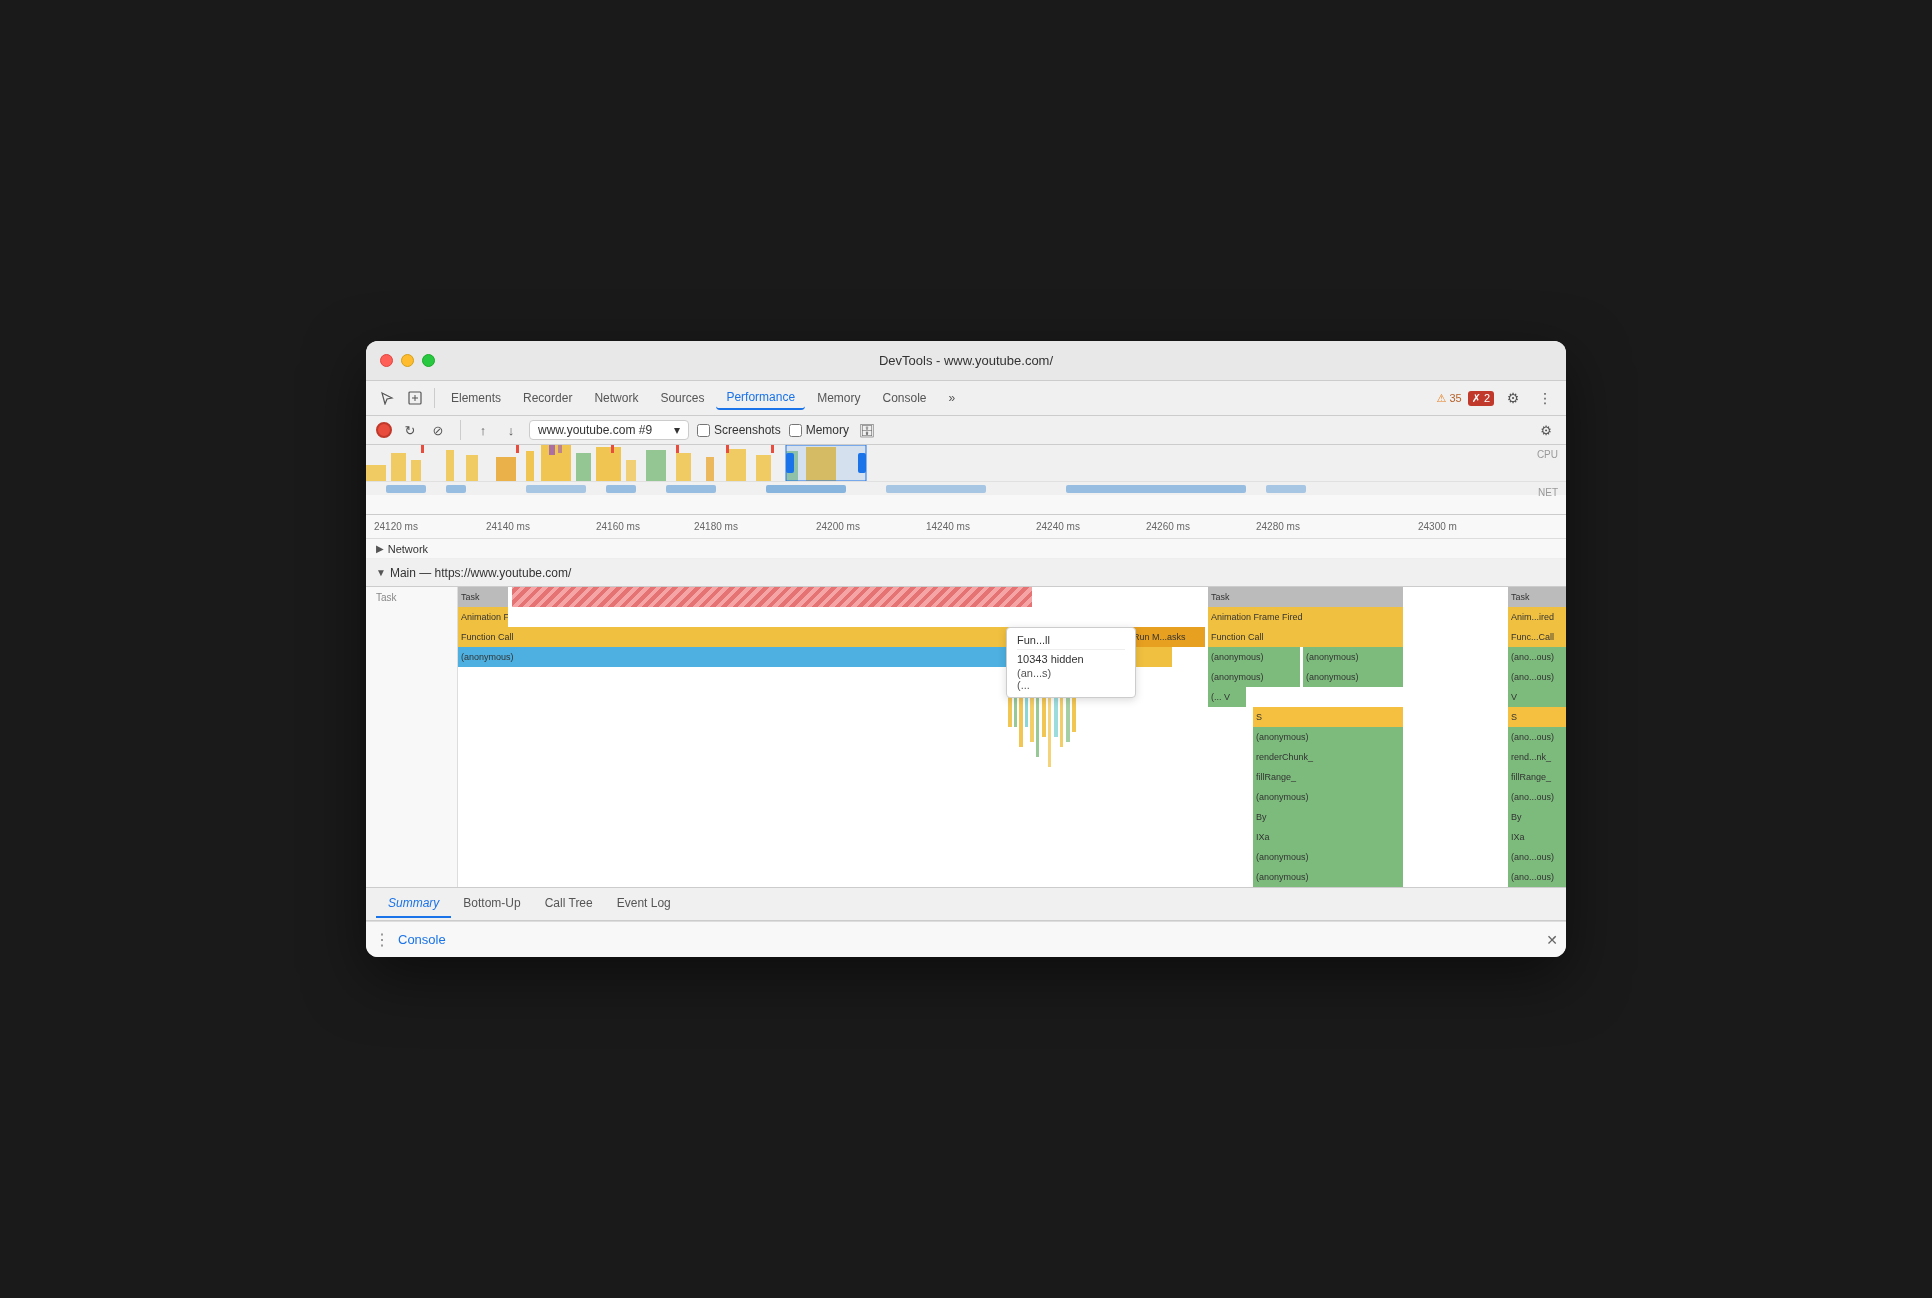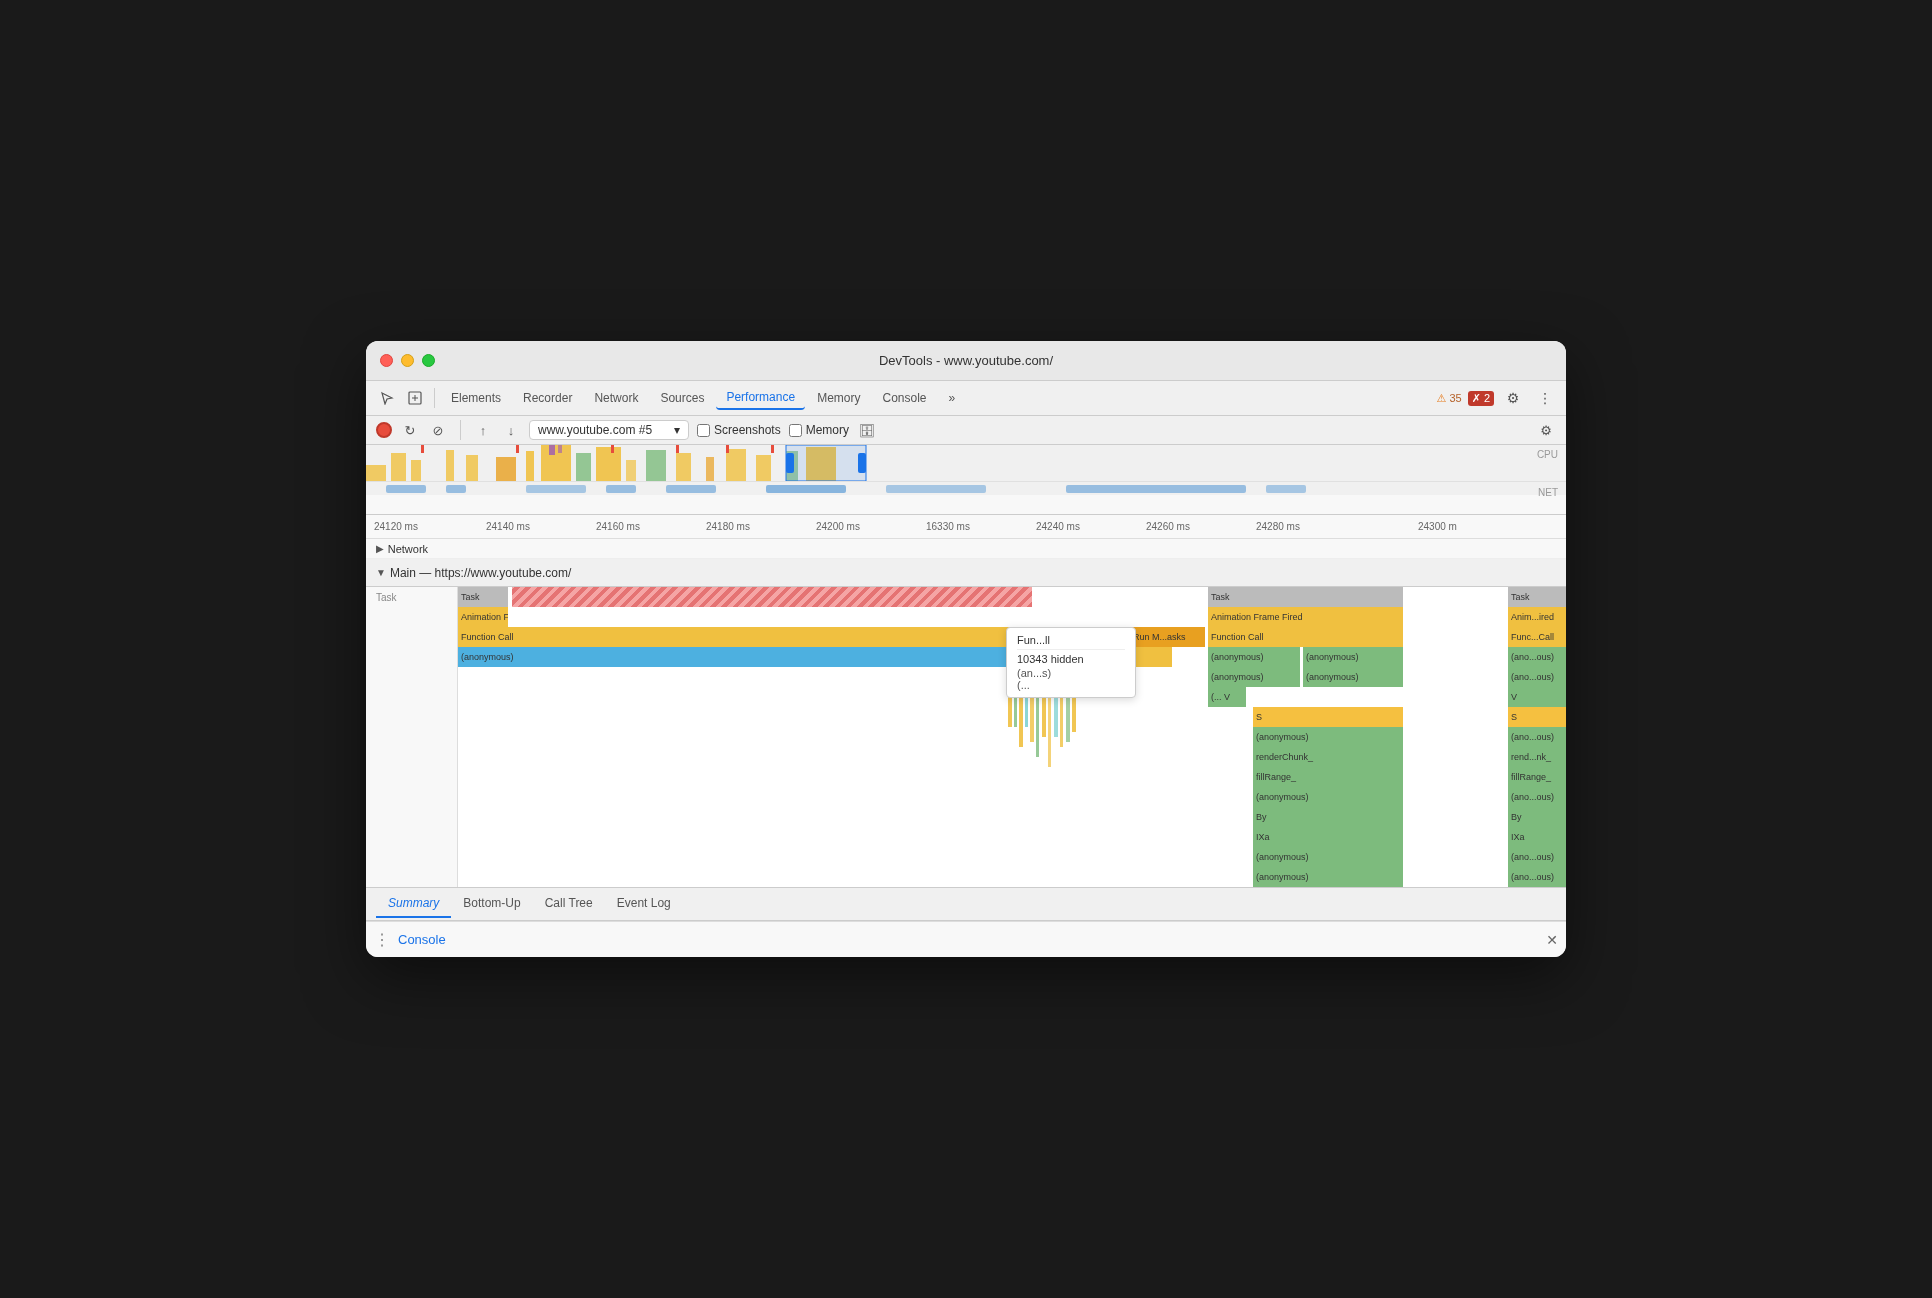--- a/index.html
+++ b/index.html
@@ -344,21 +344,21 @@
   </div>
 
   <div class="toolbar2">
     <div class="record-btn"></div>
     <div class="toolbar2-icon">↻</div>
     <div class="toolbar2-icon">⊘</div>
     <div class="toolbar-sep"></div>
     <div class="toolbar2-icon">↑</div>
     <div class="toolbar2-icon">↓</div>
     <div class="url-select">
-      <span>www.youtube.com #5</span>
+      <span>www.youtube.com #9</span>
       <span>▾</span>
     </div>
     <div class="checkbox-row">
       <input type="checkbox" style="">
       <span>Screenshots</span>
     </div>
     <div class="checkbox-row">
       <input type="checkbox" style="">
       <span>Memory</span>
     </div>
@@ -422,23 +422,23 @@
       </svg>
     </div>
     <span class="cpu-label">CPU</span>
     <span class="net-label">NET</span>
   </div>
 
   <div class="time-ruler">
     <span style="position:absolute;left:8px;">24120 ms</span>
     <span style="position:absolute;left:120px;">24140 ms</span>
     <span style="position:absolute;left:230px;">24160 ms</span>
-    <span style="position:absolute;left:340px;">24180 ms</span>
+    <span style="position:absolute;left:328px;">24180 ms</span>
     <span style="position:absolute;left:450px;">24200 ms</span>
-    <span style="position:absolute;left:560px;">16330 ms</span>
+    <span style="position:absolute;left:560px;">14240 ms</span>
     <span style="position:absolute;left:670px;">24240 ms</span>
     <span style="position:absolute;left:780px;">24260 ms</span>
     <span style="position:absolute;left:890px;">24280 ms</span>
     <span style="position:absolute;left:1052px;">24300 m</span>
   </div>
 
   <div class="network-row">
     <span class="network-triangle">▶</span>
     <span>Network</span>
   </div>

